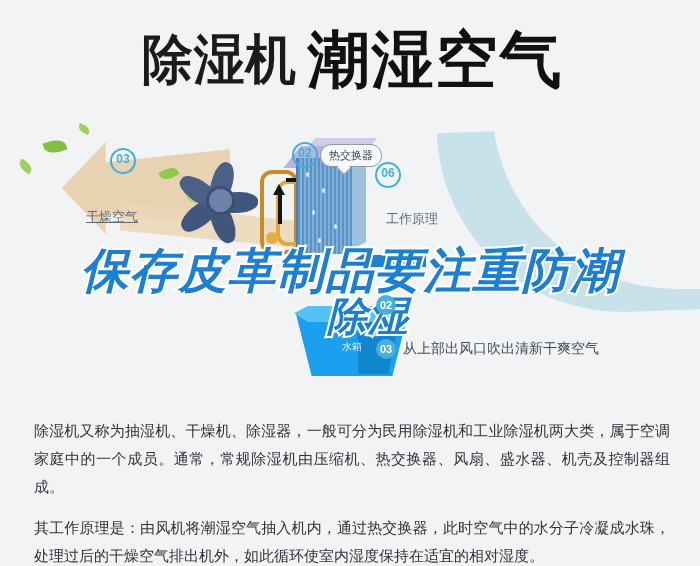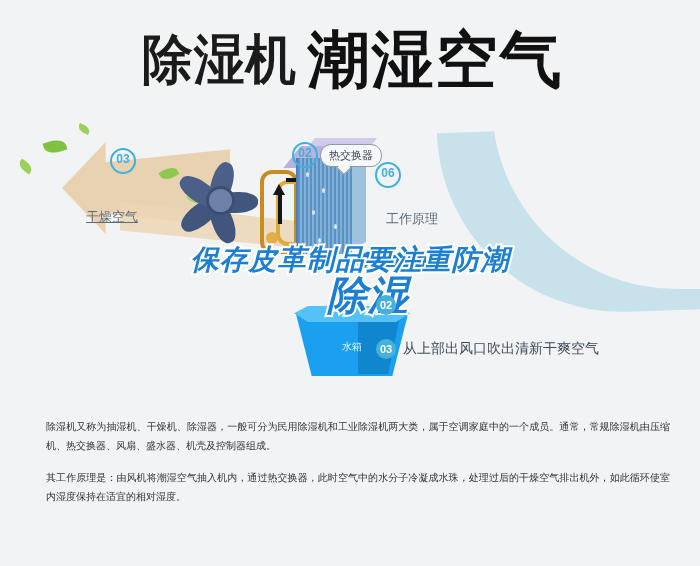--- a/index.html
+++ b/index.html
@@ -158,42 +158,42 @@
   }
 
   
   .overlay{
     position:absolute;left:0;top:245px;width:700px;text-align:center;
     line-height:1.05;pointer-events:none;
   }
   .overlay span{
     display:block;
     font-family:"DejaVu Sans","Liberation Sans",sans-serif;
-    font-weight:bold;font-style:italic;font-size:28px;letter-spacing:1px;
+    font-weight:bold;font-style:italic;font-size:48px;letter-spacing:1px;
     color:#1c7fd2;
     -webkit-text-stroke:4px #ffffff;
     paint-order:stroke fill;
     text-shadow:0 0 1px #ffffff;
   }
   .overlay span.l2{font-size:40px;padding-left:36px;}
 
   
   .steps{position:absolute;right:24px;top:290px;width:300px;}
   .step{display:flex;align-items:center;gap:7px;height:30px;}
   .step-badge{
     flex:0 0 auto;width:20px;height:20px;border-radius:50%;background:#45b0dc;color:#fff;
     font-size:11px;font-weight:bold;line-height:20px;text-align:center;
     font-family:"Liberation Sans",sans-serif;
   }
   .step-text{color:#3e4b57;font-size:14px;white-space:nowrap;font-family:"DejaVu Sans",sans-serif;}
 
   
   .body-text{position:absolute;left:30px;top:418px;width:640px;}
   .body-text p{
-    margin:0 0 14px 16px;color:#2f3338;font-size:10px;line-height:1.85;
+    margin:0 0 14px 4px;color:#2f3338;font-size:15px;line-height:1.85;
     font-family:"DejaVu Sans","Liberation Sans",sans-serif;text-align:justify;
   }
 </style>
 </head>
 <body>
 
 <div id="page">
 
   <div class="title-wrap">
     <div class="title-a">除湿机</div>

